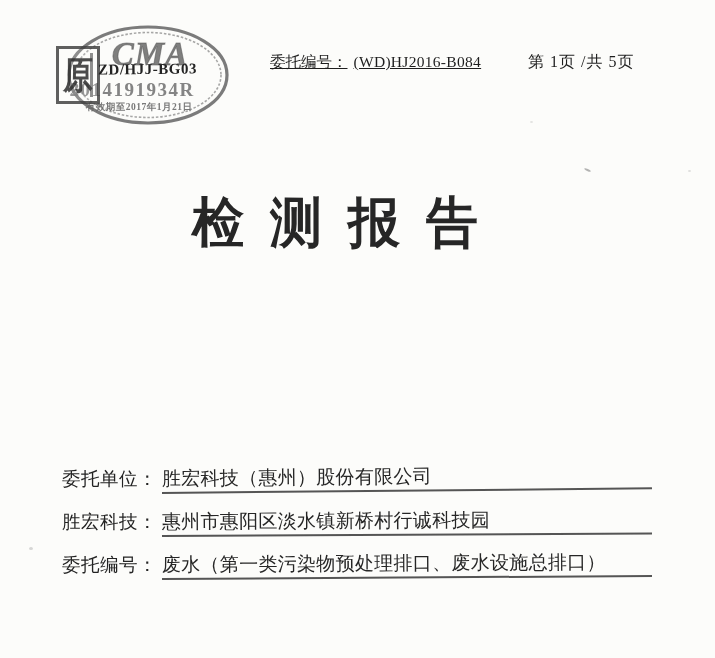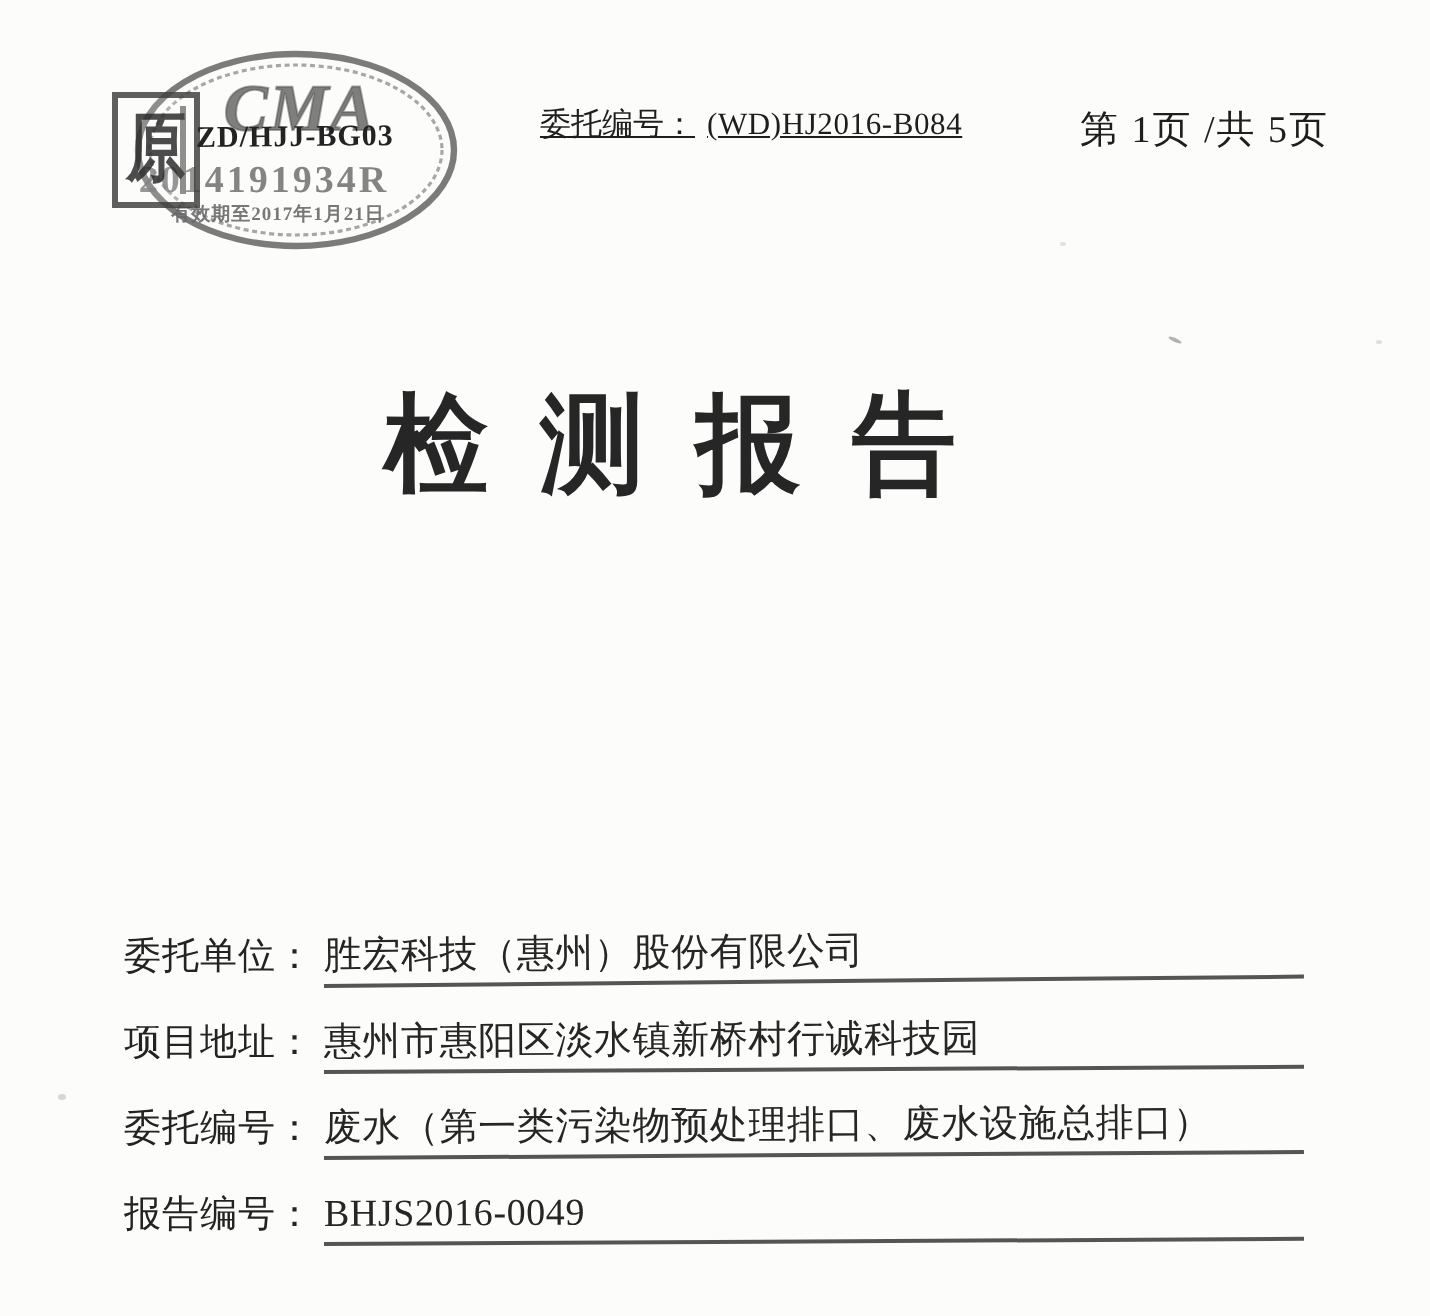--- a/index.html
+++ b/index.html
@@ -34,21 +34,21 @@
     position:absolute;left:42px;top:43px;
     font-size:15px;font-weight:bold;color:#232323;
     letter-spacing:.5px;white-space:nowrap;
     transform:rotate(-.6deg);
   }
 
   
   .header-row{position:absolute;top:52px;left:0;width:100%;height:22px;}
   .commission{position:absolute;left:270px;top:0;font-size:15.5px;white-space:nowrap;text-decoration:underline;}
   .commission .num{margin-left:6px;letter-spacing:.3px;}
-  .page-info{position:absolute;left:528px;top:0;font-size:19px;white-space:nowrap;letter-spacing:1px;margin-left:12px;}
+  .page-info{position:absolute;left:528px;top:0;font-size:16px;white-space:nowrap;letter-spacing:1px;}
 
   
   .title{
     position:absolute;left:192px;top:188px;
     font-size:52px;font-weight:bold;color:#262626;
     letter-spacing:26px;white-space:nowrap;
     transform:scaleY(1.04);
   }
 
   
@@ -108,33 +108,29 @@
   <div class="title">检测报告</div>
 
   <div class="fields">
 
     <div class="field-row">
       <span class="field-label">委托单位：</span>
       <span class="field-line">胜宏科技（惠州）股份有限公司</span>
     </div>
 
     <div class="field-row">
-      <span class="field-label">项目地址：</span>
+      <span class="field-label">胜宏科技：</span>
       <span class="field-line">惠州市惠阳区淡水镇新桥村行诚科技园</span>
     </div>
 
     <div class="field-row">
       <span class="field-label">委托编号：</span>
       <span class="field-line">废水（第一类污染物预处理排口、废水设施总排口）</span>
     </div>
 
-    <div class="field-row">
-      <span class="field-label">报告编号：</span>
-      <span class="field-line">BHJS2016-0049</span>
-    </div>
 
   </div>
 
   <div class="speck s1"></div>
   <div class="speck s2"></div>
   <div class="speck s3"></div>
   <div class="speck s4"></div>
 
 </div>
 

